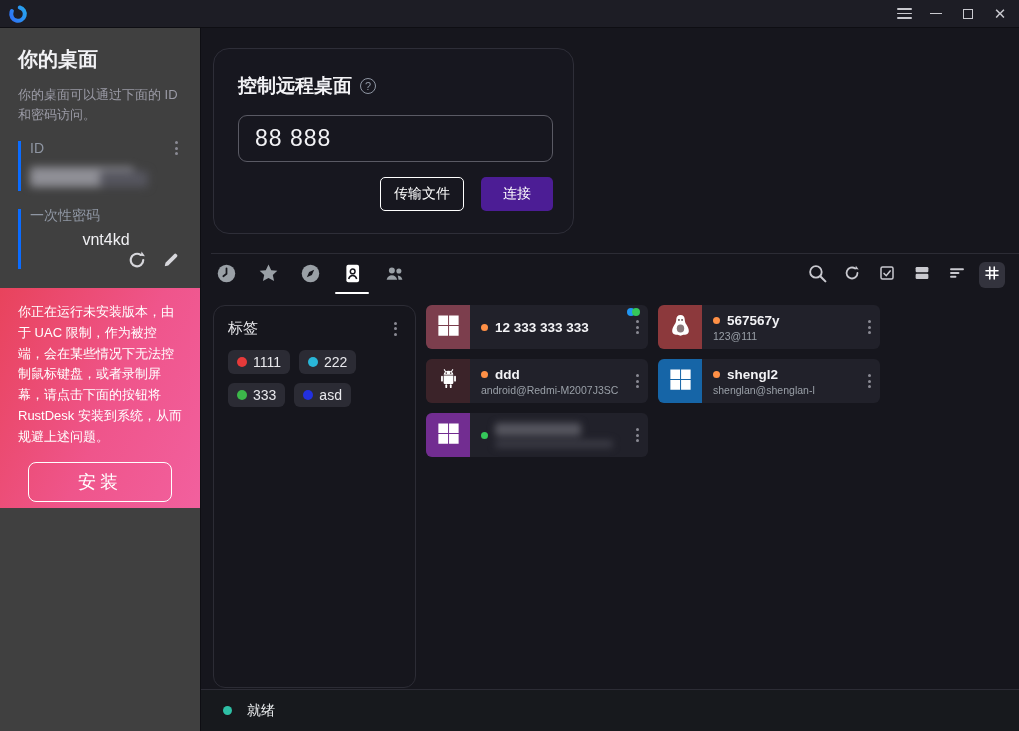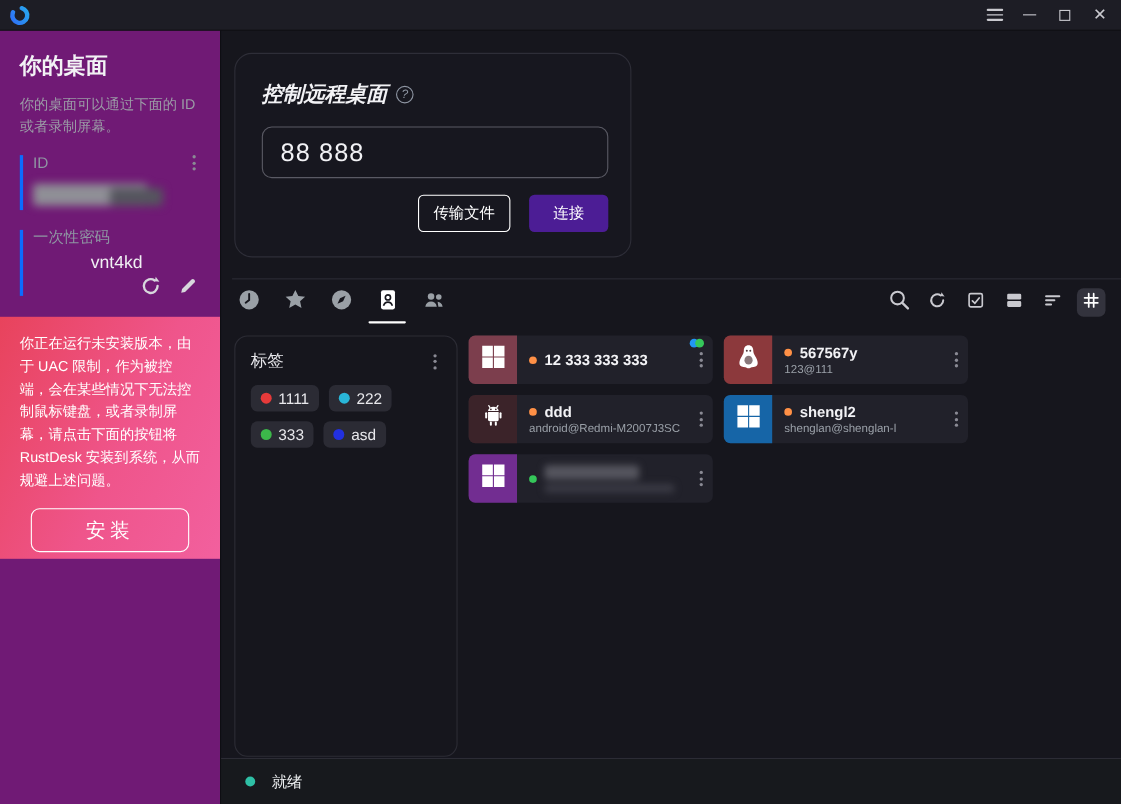--- a/index.html
+++ b/index.html
@@ -11,21 +11,21 @@
   .logo { width:22px; height:22px; margin-left:7px; display:flex; align-items:center; justify-content:center; }
   .win-controls { margin-left:auto; display:flex; align-items:center; gap:6px; padding-right:6px; }
   .win-btn { width:26px; height:22px; display:flex; align-items:center; justify-content:center; color:#c9c9cf; cursor:pointer; }
   .hamburger { width:15px; display:flex; flex-direction:column; gap:3px; }
   .hamburger span { height:1.6px; background:#c9c9cf; border-radius:1px; }
   .min-glyph { width:12px; height:1.6px; background:#c9c9cf; }
   .max-glyph { width:10px; height:10px; border:1.6px solid #c9c9cf; }
   .close-glyph { font-size:15px; line-height:1; color:#c9c9cf; }
 
   
-  .sidebar { position:absolute; top:28px; left:0; width:200px; height:703px; background:#701a75; }
+  .sidebar { position:absolute; top:28px; left:0; width:200px; height:703px; background:#404040; }
   .sb-inner { padding:18px 18px 0 18px; }
   .sb-title { font-size:20px; font-weight:700; color:#f2f2f5; }
   .sb-subtitle { margin-top:12px; font-size:13px; line-height:1.55; color:#9b9ba6; }
   .sb-block { position:relative; margin-top:14px; padding-left:12px; }
   .sb-block::before { content:""; position:absolute; left:0; top:2px; bottom:2px; width:3px; background:#0b6cff; }
   .sb-label { font-size:14px; color:#8f96a3; display:flex; align-items:center; }
   .vdots { display:inline-flex; flex-direction:column; gap:2.5px; padding:2px 4px; cursor:pointer; }
   .vdots i { width:3px; height:3px; border-radius:50%; background:#8a8a94; }
   .sb-id-head { display:flex; justify-content:space-between; align-items:center; }
   .blur-wrap { margin-top:8px; height:28px; position:relative; filter:blur(4px); }
@@ -38,21 +38,21 @@
   .icon-btn svg { width:20px; height:20px; }
 
   .warning { position:absolute; top:260px; left:0; width:200px; height:220px; background:linear-gradient(115deg,#e8435c 0%,#ef558b 55%,#f2609e 100%); padding:14px 18px; }
   .warning-text { font-size:13px; line-height:1.6; color:#fff; }
   .install-btn { display:block; margin:14px auto 0 auto; width:144px; height:40px; border:1px solid #ffffff; border-radius:8px; background:transparent; color:#fff; font-size:18px; letter-spacing:4px; cursor:pointer; font-family:inherit; }
 
   
   .main { position:absolute; top:28px; left:200px; width:819px; height:703px; background:#16161d; border-left:1px solid #0e0e13; display:flex; flex-direction:column; }
 
   .connect-card { margin:20px 0 0 12px; width:361px; border:1px solid #2e2e38; border-radius:16px; background:#17171f; padding:24px 20px 22px 24px; }
-  .connect-head { display:flex; align-items:center; gap:8px;font-style:italic; }
+  .connect-head { display:flex; align-items:center; gap:8px; }
   .connect-title { font-size:19px; font-weight:700; color:#f2f2f5; }
   .help-icon { width:16px; height:16px; border:1.4px solid #8f96a3; border-radius:50%; color:#8f96a3; font-size:11px; display:flex; align-items:center; justify-content:center; cursor:pointer; }
   .id-input { margin-top:16px; width:100%; height:47px; background:transparent; border:1px solid #5a5a64; border-radius:9px; color:#f2f2f5; font-size:23px; letter-spacing:1px; padding:0 16px; font-family:inherit; outline:none; }
   .connect-btns { margin-top:15px; display:flex; justify-content:flex-end; gap:17px; }
   .btn-outline { background:transparent; border:1px solid #ffffff; color:#fff; border-radius:5px; font-size:14px; padding:7px 13px; cursor:pointer; font-family:inherit; }
   .btn-primary { border:none; border-radius:5px; font-size:14px; padding:7px 22px; color:#fff; cursor:pointer; font-family:inherit; }
 
   .tab-divider { margin:19px 0 0 10px; border-top:1px solid #2c2c35; }
   .tabbar { height:42px; display:flex; align-items:center; padding:0 14px 0 14px; }
   .tabs { display:flex; gap:20px; }
@@ -125,21 +125,21 @@
       </div>
     <div class="win-btn">
         <span class="close-glyph">✕</span>
       </div>
   </div>
 </div>
 
 <div class="sidebar">
   <div class="sb-inner">
     <div class="sb-title">你的桌面</div>
-    <div class="sb-subtitle">你的桌面可以通过下面的 ID 或者录制屏幕。</div>
+    <div class="sb-subtitle">你的桌面可以通过下面的 ID 和密码访问。</div>
 
     <div class="sb-block">
       <div class="sb-id-head">
         <span class="sb-label">ID</span>
         <span class="vdots">
             <i></i>
             <i></i>
             <i></i>
           </span>
       </div>

